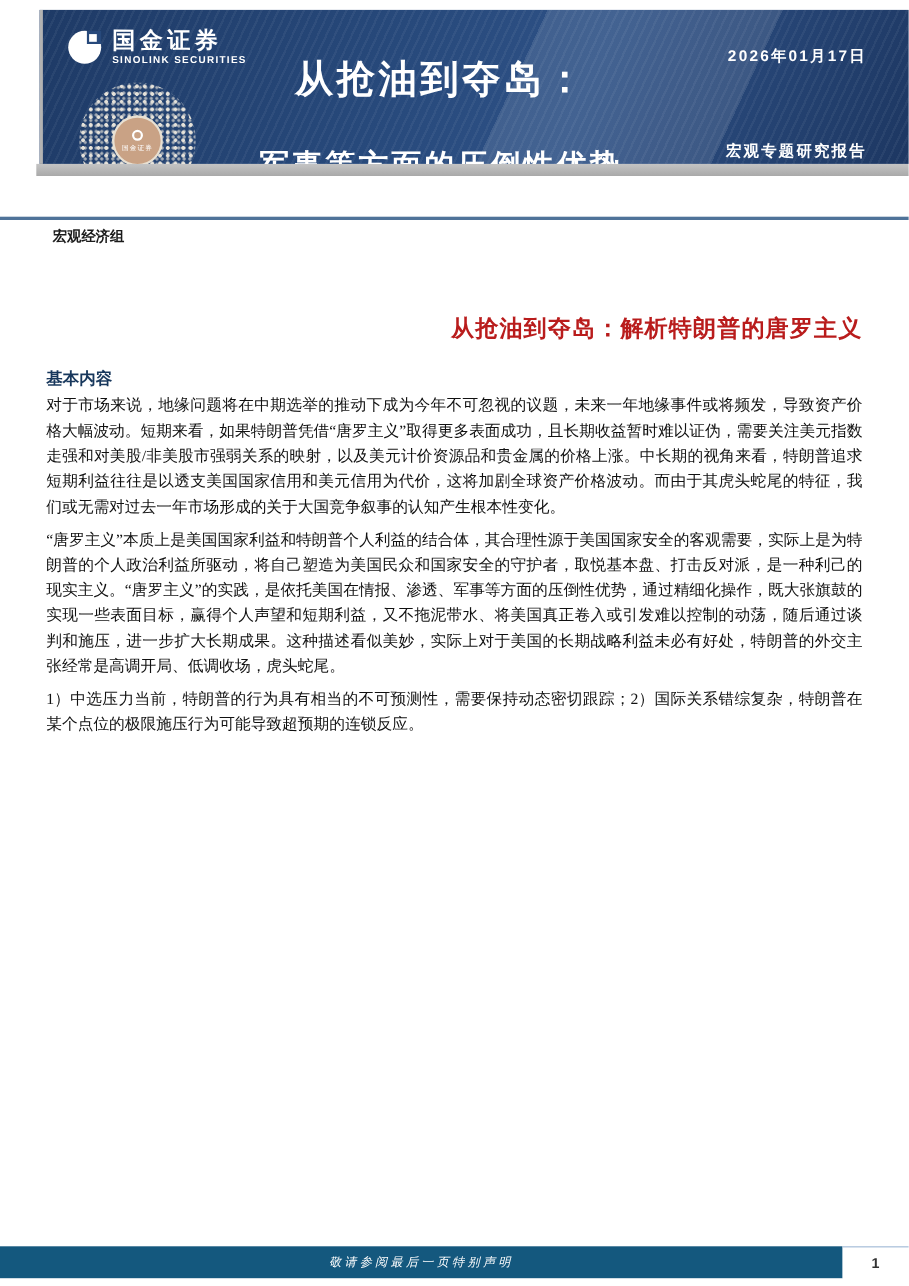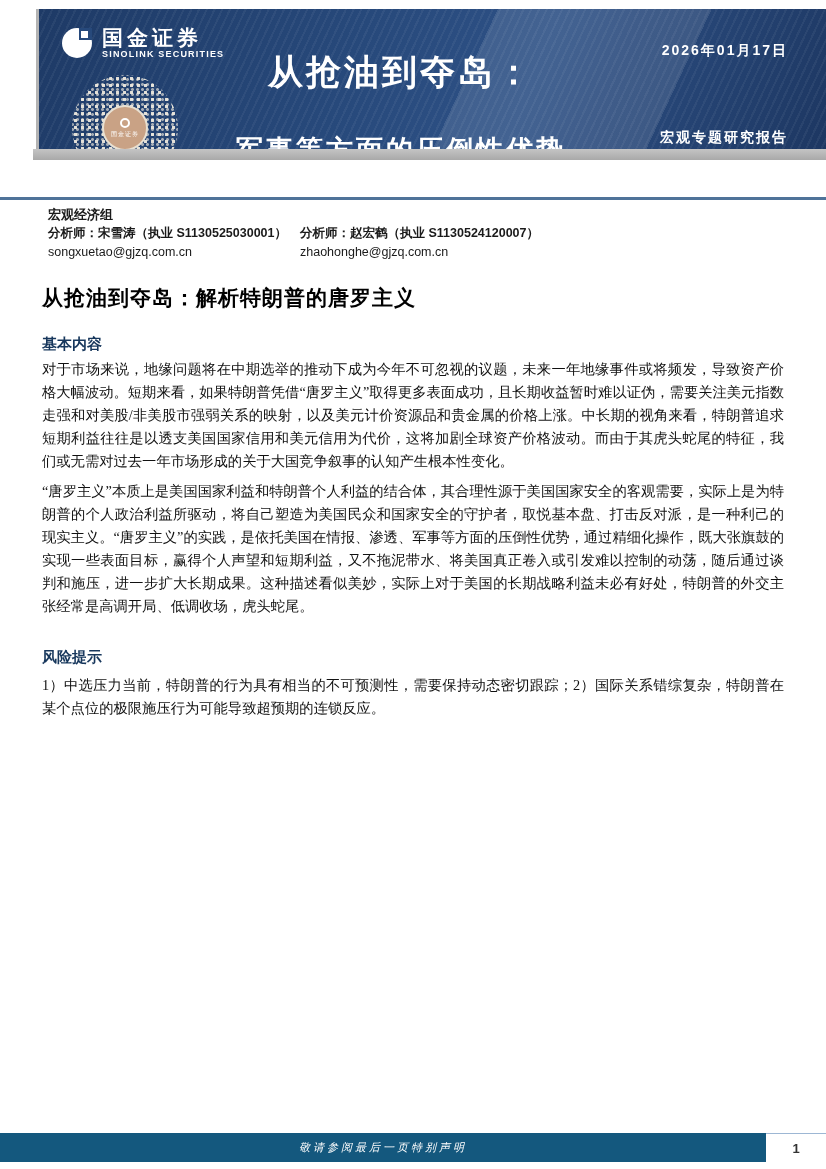--- a/index.html
+++ b/index.html
@@ -60,21 +60,21 @@
   .analysts { position:absolute; left:48px; top:206px; width:740px; color:#1a1a1a; }
   .analysts .group { font-size:13px; font-weight:bold; line-height:18px; }
   .analyst-cols { display:flex; }
   .analyst-col { width:252px; }
   .analyst-col + .analyst-col { margin-left:0; }
   .analyst-line { font-size:12.5px; font-weight:bold; line-height:19px; white-space:nowrap; }
   .analyst-email { font-size:12.5px; line-height:19px; }
 
   
   .content { position:absolute; left:42px; top:284px; width:742px; }
-  .doc-title { text-align:left; color:#000000; font-size:21px; font-weight:bold; letter-spacing:1px; }
+  .doc-title { text-align:right; color:#b91c1c; font-size:21px; font-weight:bold; letter-spacing:1px; }
   .sec-heading { color:#17375c; font-size:15px; font-weight:bold; margin-top:23px; }
   .sec-heading.risk { margin-top:30px; }
   .body-p {
     font-family:"Liberation Serif", "DejaVu Serif", serif;
     color:#111111; font-size:14.3px; line-height:23px; text-align:justify; margin-top:7px;
   }
   .body-p.follow { margin-top:4px; }
 
   
   .footer-bar {
@@ -133,40 +133,29 @@
       <div class="r2">证券研究报告</div>
     </div>
   </div>
   <div class="banner-shadow"></div>
 </div>
 
 <div class="blue-rule"></div>
 
 <div class="analysts">
   <div class="group">宏观经济组</div>
-  <div class="analyst-cols">
-    <div class="analyst-col">
-      <div class="analyst-line">分析师：宋雪涛（执业 S1130525030001）</div>
-      <div class="analyst-email">songxuetao@gjzq.com.cn</div>
-    </div>
-    <div class="analyst-col">
-      <div class="analyst-line">分析师：赵宏鹤（执业 S1130524120007）</div>
-      <div class="analyst-email">zhaohonghe@gjzq.com.cn</div>
-    </div>
-  </div>
 </div>
 
 <div class="content">
   <div class="doc-title">从抢油到夺岛：解析特朗普的唐罗主义</div>
 
   <div class="sec-heading">基本内容</div>
   <p class="body-p follow">对于市场来说，地缘问题将在中期选举的推动下成为今年不可忽视的议题，未来一年地缘事件或将频发，导致资产价格大幅波动。短期来看，如果特朗普凭借“唐罗主义”取得更多表面成功，且长期收益暂时难以证伪，需要关注美元指数走强和对美股/非美股市强弱关系的映射，以及美元计价资源品和贵金属的价格上涨。中长期的视角来看，特朗普追求短期利益往往是以透支美国国家信用和美元信用为代价，这将加剧全球资产价格波动。而由于其虎头蛇尾的特征，我们或无需对过去一年市场形成的关于大国竞争叙事的认知产生根本性变化。</p>
   <p class="body-p">“唐罗主义”本质上是美国国家利益和特朗普个人利益的结合体，其合理性源于美国国家安全的客观需要，实际上是为特朗普的个人政治利益所驱动，将自己塑造为美国民众和国家安全的守护者，取悦基本盘、打击反对派，是一种利己的现实主义。“唐罗主义”的实践，是依托美国在情报、渗透、军事等方面的压倒性优势，通过精细化操作，既大张旗鼓的实现一些表面目标，赢得个人声望和短期利益，又不拖泥带水、将美国真正卷入或引发难以控制的动荡，随后通过谈判和施压，进一步扩大长期成果。这种描述看似美妙，实际上对于美国的长期战略利益未必有好处，特朗普的外交主张经常是高调开局、低调收场，虎头蛇尾。</p>
 
-  <div class="sec-heading risk">风险提示</div>
   <p class="body-p">1）中选压力当前，特朗普的行为具有相当的不可预测性，需要保持动态密切跟踪；2）国际关系错综复杂，特朗普在某个点位的极限施压行为可能导致超预期的连锁反应。</p>
 </div>
 
 <div class="footer-bar">
   <span class="disclaimer">敬请参阅最后一页特别声明</span>
 </div>
 <div class="footer-page">
   <span>1</span>
 </div>
 

